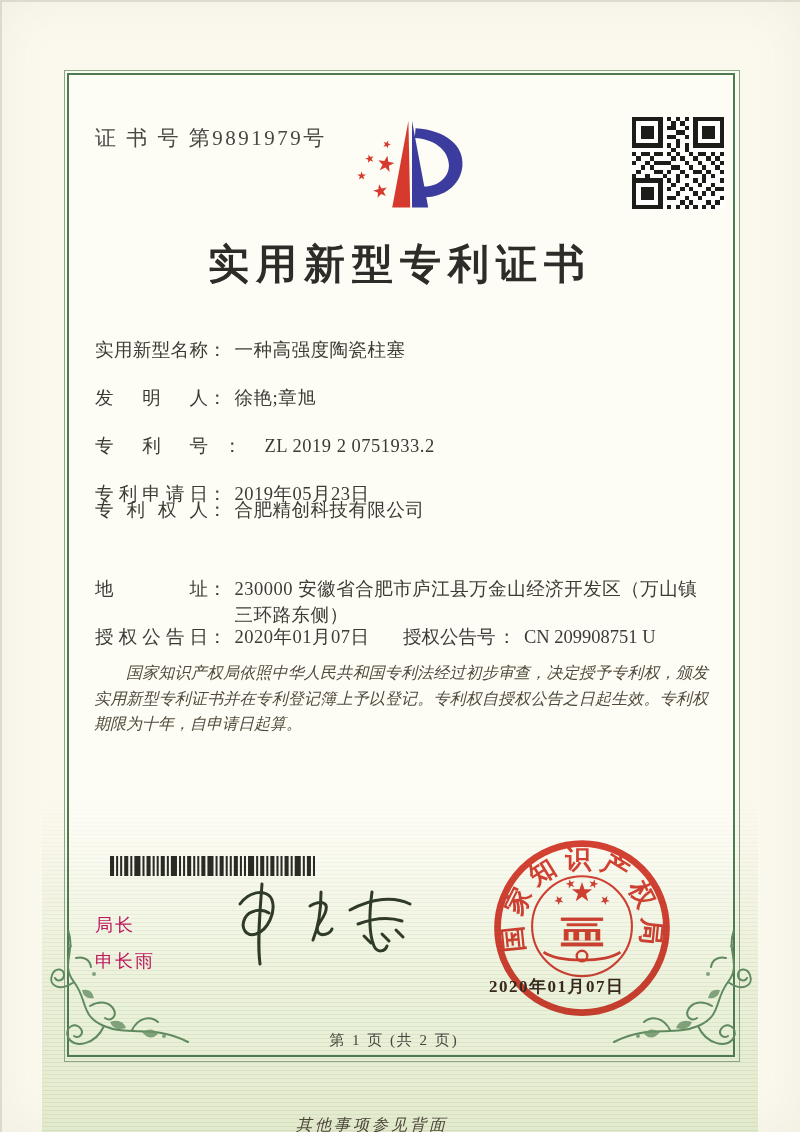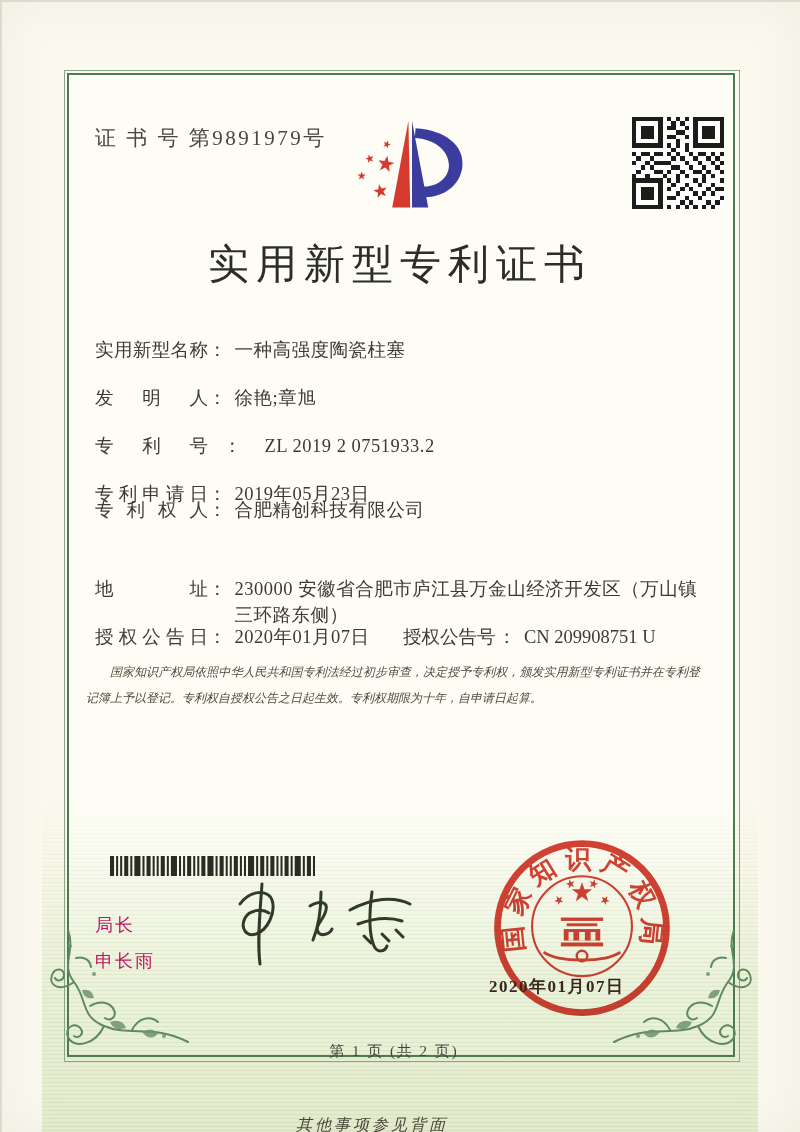--- a/index.html
+++ b/index.html
@@ -22,46 +22,46 @@
     mask-image:linear-gradient(180deg, transparent 0, rgba(0,0,0,.6) 25%, #000 60%);
   }
   .frame-outer{left:64px; top:70px; width:674px; height:990px; border:1px solid #8aa687;}
   .frame-inner{left:67px; top:73px; width:664px; height:980px; border:2px solid #4d7a50;}
   
   .cert-no{left:95px; top:124px; font-size:21px; letter-spacing:2.5px; color:#47463f;}
   .logo{left:340px; top:110px;}
   .qr{left:632px; top:117px;}
   .title{
     left:0; top:237px; width:800px; text-align:center;
-    font-size:41px; font-weight:normal; letter-spacing:7px; color:#2d2c28;
+    font-size:41px; font-weight:bold; letter-spacing:7px; color:#2d2c28;
   }
   
   .frow{left:95px; width:615px; display:flex; align-items:flex-start;
         font-size:18.5px; line-height:26px; color:#3b3a33;}
   .flabel{display:inline-block; width:113px; text-align:justify; text-align-last:justify; flex:0 0 113px;}
   .fcolon{flex:0 0 auto; padding-right:8px;}
   .fvalue{flex:1 1 auto; letter-spacing:.5px;}
   .r1{top:337px;} .r2{top:385px;} .r3{top:433px;gap:15px;} .r4{top:481px;}
   .r5{top:497px;} .r6{top:576px;} .r7{top:624px;}
   .grant2{position:absolute; left:403px; top:624px; display:flex; font-size:18.5px; line-height:26px;}
   .grant2 .glabel{padding-right:2px;}
   
-  .body-text{left:86px; top:660px; width:614px; font-size:12px; line-height:25.5px;
+  .body-text{left:94px; top:660px; width:614px; font-size:16px; line-height:25.5px;
              color:#514a3c; font-style:italic; text-align:justify;}
   .body-text p{margin:0; text-indent:2em;}
   
   .barcode{left:110px; top:856px;}
   .officer{left:95px; font-size:18px; color:#be185d; letter-spacing:2px;}
   .o1{top:913px;} .o2{top:949px;}
   .signature{left:222px; top:876px; z-index:6;}
   .seal{left:486px; top:833px; z-index:5; opacity:.95; mix-blend-mode:multiply;}
   .seal-date{left:489px; top:975px; z-index:7; font-size:17px; letter-spacing:1.5px;
              color:#38291f; font-weight:bold;}
   .page-indicator{left:64px; top:1031px; width:660px; text-align:center;
-                  font-size:15px; letter-spacing:2px; color:#46453f;margin-top:11px;}
+                  font-size:15px; letter-spacing:2px; color:#46453f;}
   .footer-note{left:0; top:1074px; width:744px; text-align:center; font-size:16px;
                font-style:italic; letter-spacing:3px; color:#4c463a;margin-top:41px;}
   .corner{z-index:4;}
 </style>
 </head>
 <body>
 
 <div id="page">
 
   <div class="abs frame-fill"></div>

